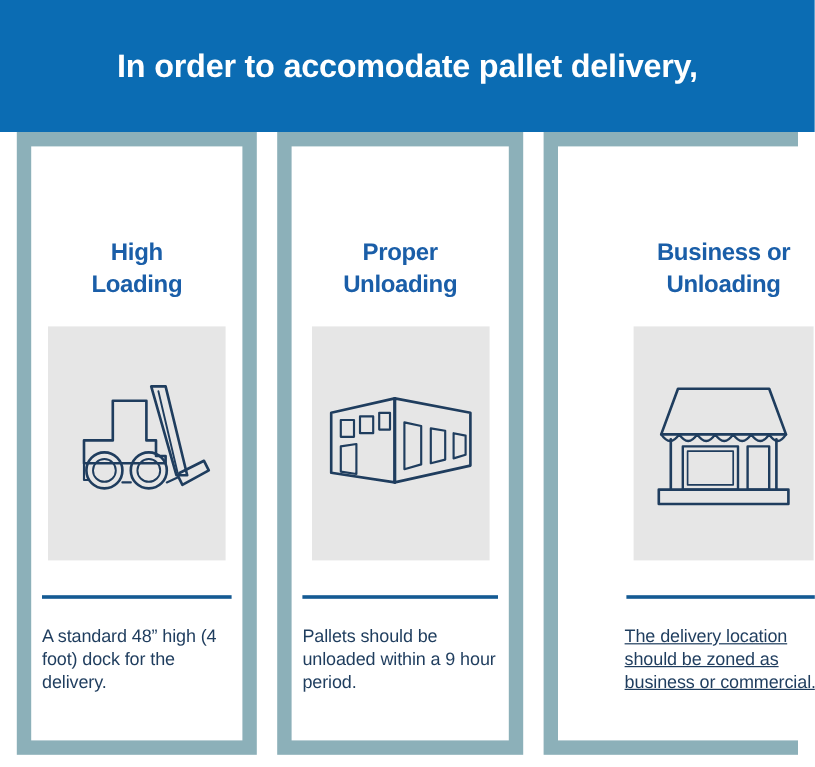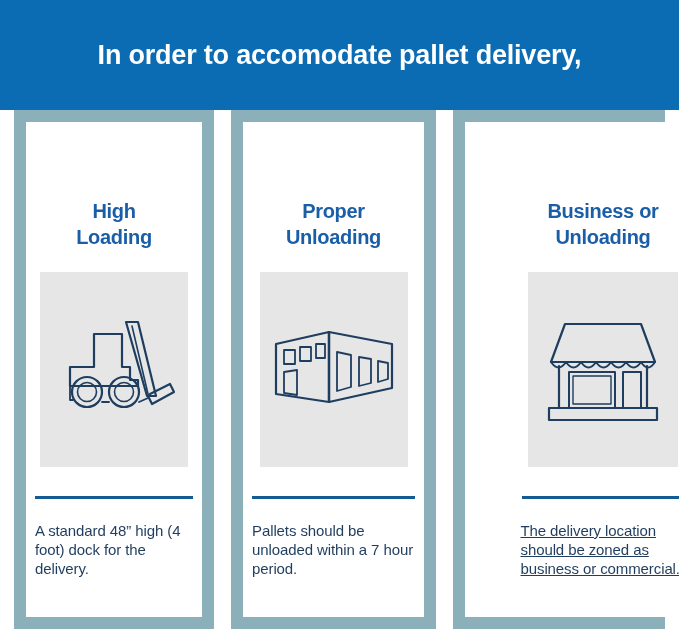--- a/index.html
+++ b/index.html
@@ -197,21 +197,21 @@
 
             <path d="M13 48 L26 46 L26 71 L13 69 Z" stroke-width="1.8"></path>
 
             <path d="M66 28 L80 31 L80 63 L66 67 Z" stroke-width="1.8"></path>
             <path d="M88 33 L100 35 L100 59 L88 62 Z" stroke-width="1.8"></path>
             <path d="M107 37 L117 39 L117 55 L107 58 Z" stroke-width="1.8"></path>
           </svg>
         </span>
       </div>
       <div class="divider"></div>
-      <div class="card-body">Pallets should be unloaded within a 7 hour period.</div>
+      <div class="card-body">Pallets should be unloaded within a 9 hour period.</div>
     </div>
   </div>
 
   <div class="card c3">
     <div class="card-inner">
       <div class="card-title">
         <div>Business or</div>
         <div>Unloading</div>
       </div>
       <div class="icon-box">

